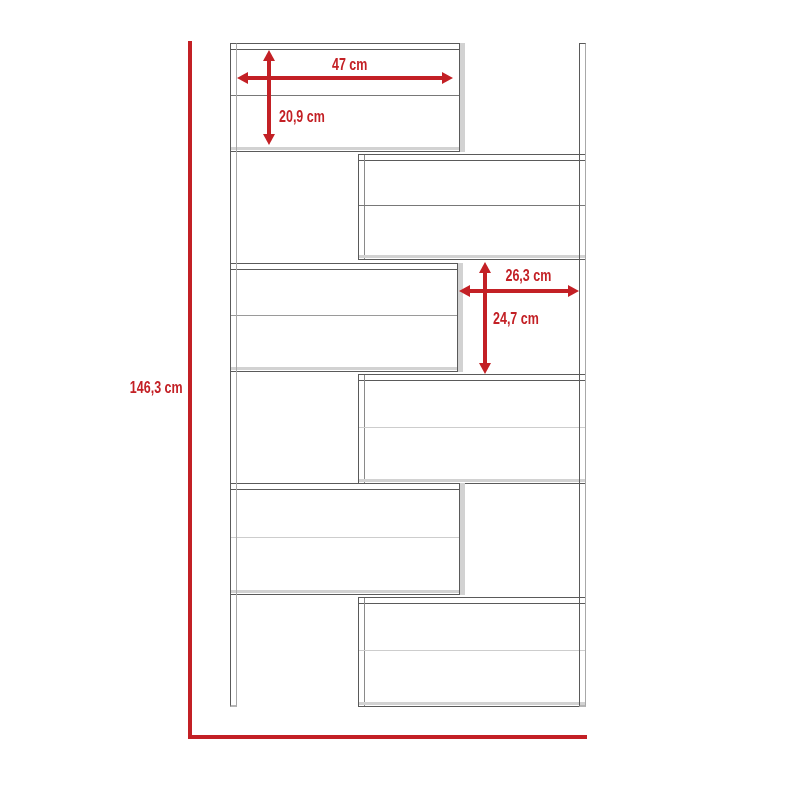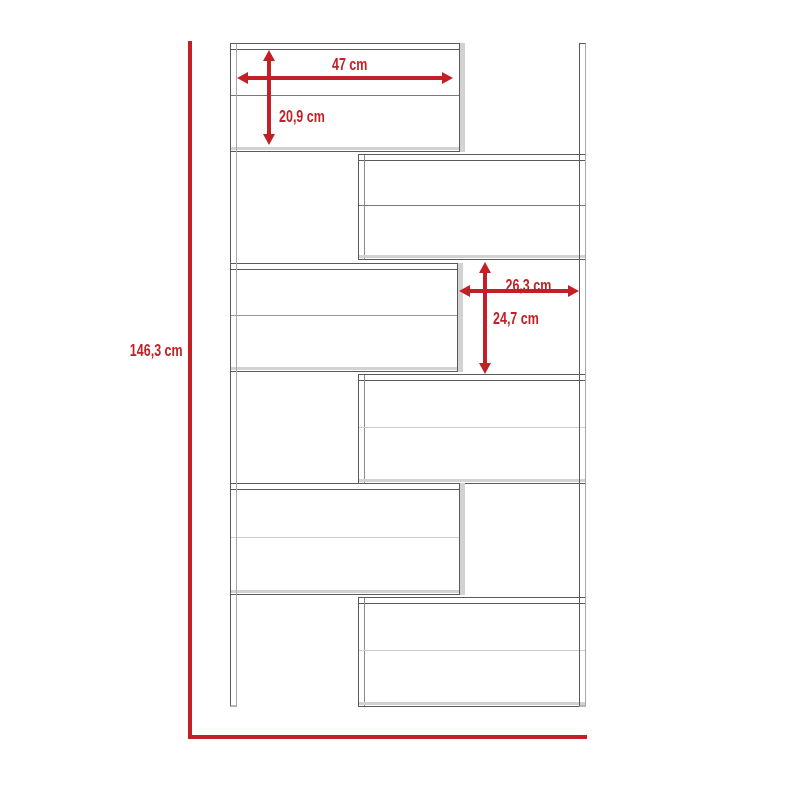--- a/index.html
+++ b/index.html
@@ -133,25 +133,25 @@
   .dim-label .condensed {
     display: inline-block;
     transform: scaleX(0.78);
   }
   .anchor-center { text-align: center; }
   .anchor-center .condensed { transform-origin: center center; }
   .anchor-left  .condensed { transform-origin: left center; }
   .anchor-right { text-align: right; }
   .anchor-right .condensed { transform-origin: right center; }
 
-  #overall-height-label { right: 617px; top: 341px; }
+  #overall-height-label { right: 617px; top: 378px; }
   #overall-width-label  { left: 300px;  top: 742px; width: 200px; }
   #shelf-width-label    { left: 250px;  top: 55px;  width: 200px; }
   #shelf-height-label   { left: 279px;  top: 107px; }
-  #cubby-width-label    { left: 428px;  top: 276px; width: 200px; }
+  #cubby-width-label    { left: 428px;  top: 266px; width: 200px; }
   #cubby-height-label   { left: 493px;  top: 309px; }
 </style>
 </head>
 <body>
 
 <div class="canvas">
 
   <div class="box left-box" id="box1">
     <div class="mid mid-dark"></div>
   </div>

